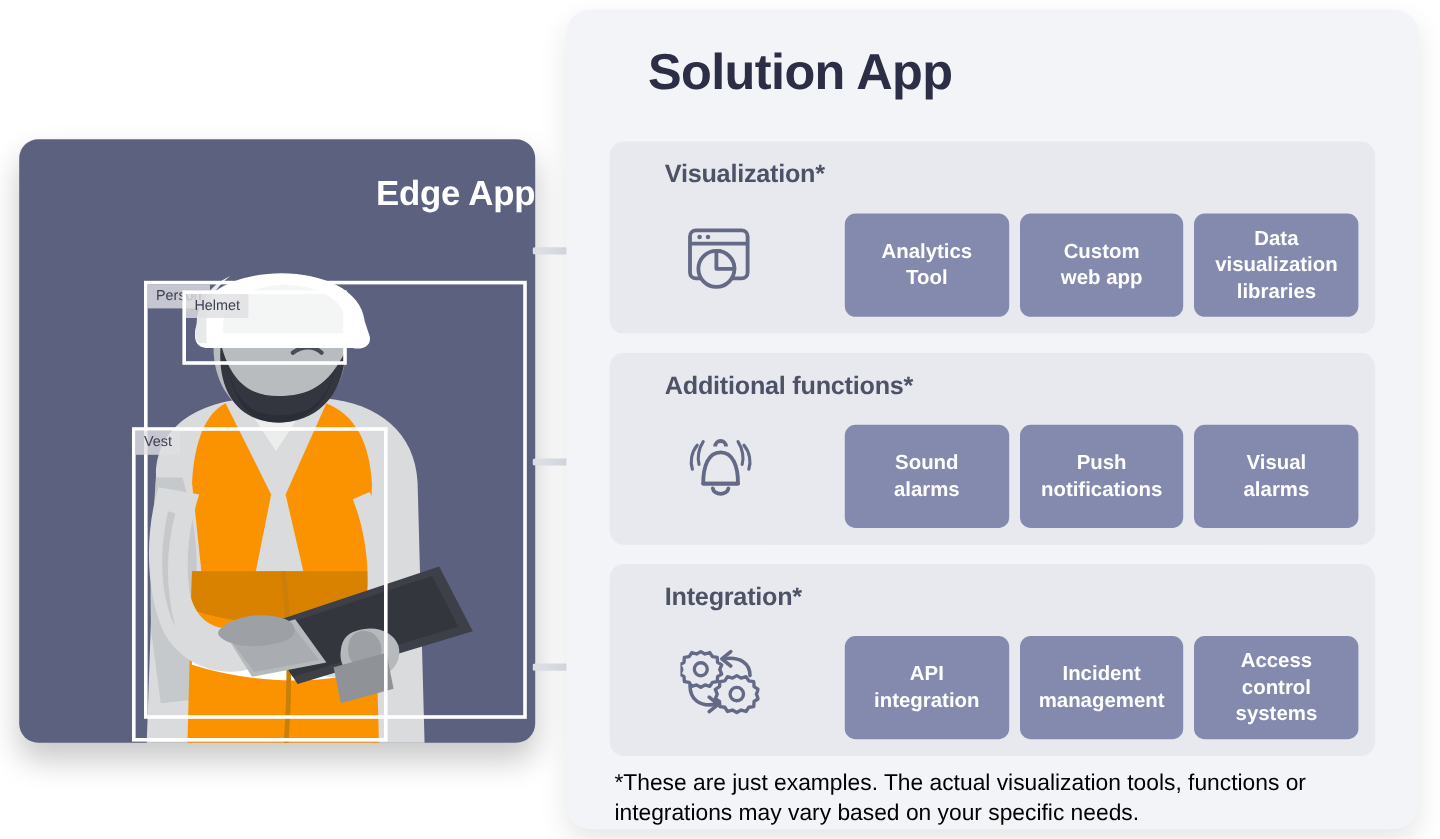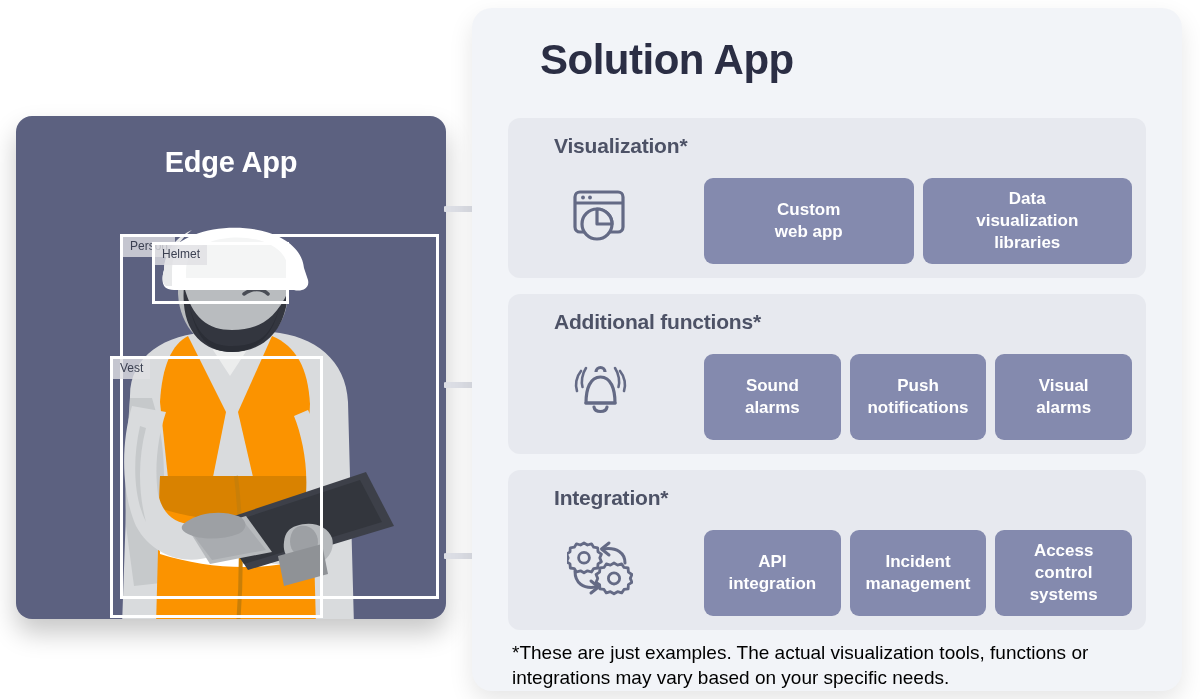--- a/index.html
+++ b/index.html
@@ -26,21 +26,21 @@
     background: #5c6180;
     border-radius: 16px;
     box-shadow: 0 14px 26px rgba(0,0,0,0.22);
     overflow: hidden;
   }
   #edge-title {
     position: absolute;
     top: 30px;
     left: 0;
     width: 100%;
-    text-align: center;
+    text-align: right;
     color: #ffffff;
     font-size: 29px;
     font-weight: bold;
     letter-spacing: -0.2px;
   }
 
   
   #worker-stage {
     position: absolute;
     left: 0;
@@ -271,20 +271,22 @@
       <svg width="62" height="56" viewBox="0 0 62 56">
         <rect x="6" y="4" width="48" height="40" rx="5" fill="none" stroke="#646a85" stroke-width="3.2"></rect>
         <path d="M6 15 H54" stroke="#646a85" stroke-width="3.2"></path>
         <circle cx="14" cy="9.5" r="1.9" fill="#646a85"></circle>
         <circle cx="21" cy="9.5" r="1.9" fill="#646a85"></circle>
         <circle cx="28" cy="36" r="15" fill="#e7e9ef" stroke="#646a85" stroke-width="3.2"></circle>
         <path d="M28 36 V21 A15 15 0 0 1 43 36 Z" fill="#e7e9ef" stroke="#646a85" stroke-width="3.2" stroke-linejoin="round"></path>
       </svg>
     </div>
     <div class="pill-row">
+      <div class="pill" style="white-space:pre-line">Analytics
+Tool</div>
       <div class="pill" style="white-space:pre-line">Custom
 web app</div>
       <div class="pill" style="white-space:pre-line">Data
 visualization
 libraries</div>
     </div>
   </div>
 
   <div class="section" id="section-1">
     <div class="section-title">Additional functions*</div>

